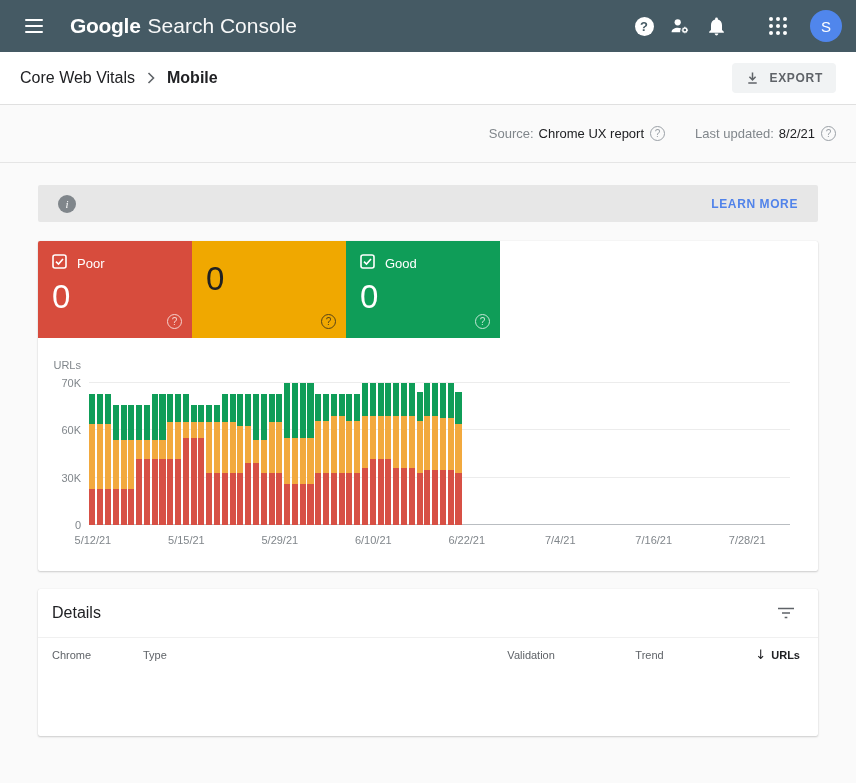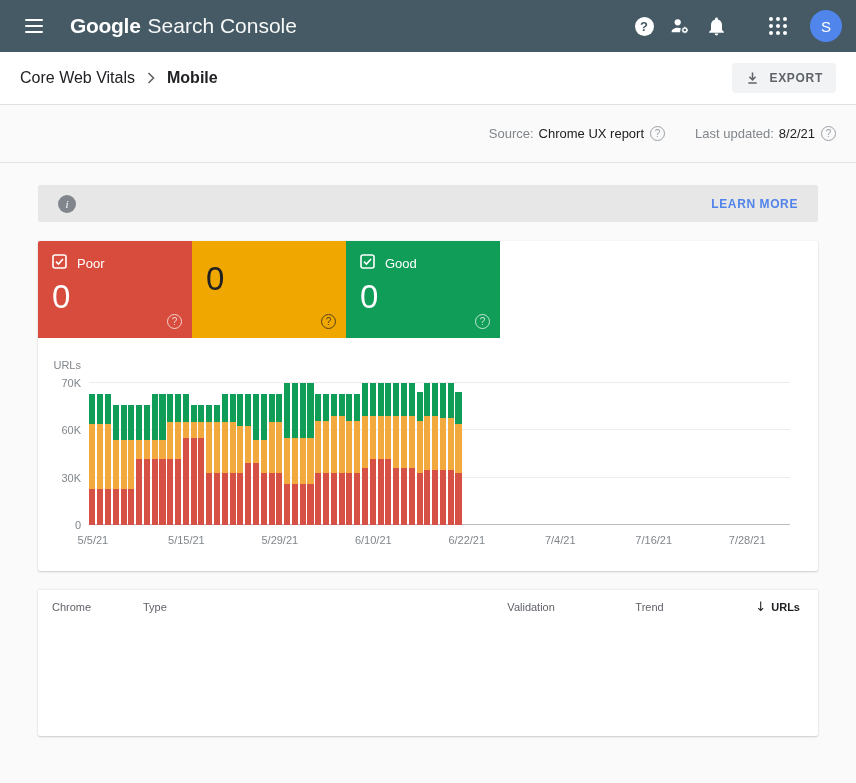--- a/index.html
+++ b/index.html
@@ -226,21 +226,21 @@
     <div class="chart-area">
       <span class="urls-label">URLs</span>
     <div class="gl gl-base" style="bottom: 0%;"></div>
         <span class="ytick" style="bottom: 0%;">0</span>
         <div class="gl" style="bottom: 33.3333%;"></div>
         <span class="ytick" style="bottom: 33.3333%;">30K</span>
         <div class="gl" style="bottom: 66.6667%;"></div>
         <span class="ytick" style="bottom: 66.6667%;">60K</span>
         <div class="gl" style="bottom: 100%;"></div>
         <span class="ytick" style="bottom: 100%;">70K</span>
-        <span class="xtick" style="left: 0.555556%;">5/5/21</span>
+        <span class="xtick" style="left: 0.555556%;">5/12/21</span>
         <span class="xtick" style="left: 13.8889%;">5/15/21</span>
         <span class="xtick" style="left: 27.2222%;">5/29/21</span>
         <span class="xtick" style="left: 40.5556%;">6/10/21</span>
         <span class="xtick" style="left: 53.8889%;">6/22/21</span>
         <span class="xtick" style="left: 67.2222%;">7/4/21</span>
         <span class="xtick" style="left: 80.5556%;">7/16/21</span>
         <span class="xtick" style="left: 93.8889%;">7/28/21</span>
         <div class="bar" style="left: 0.0555555%; width: 0.866667%;">
           <i style="height: 36.2889px; background: rgb(215, 80, 69);"></i>
           <i style="height: 64.6889px; background: rgb(242, 169, 62);"></i>
@@ -478,20 +478,28 @@
         </div>
         <div class="bar" style="left: 52.2778%; width: 0.866667%;">
           <i style="height: 52.0667px; background: rgb(215, 80, 69);"></i>
           <i style="height: 48.9111px; background: rgb(242, 169, 62);"></i>
           <i style="height: 31.5556px; background: rgb(15, 157, 88);"></i>
         </div>
       </div>
   </section>
 
   <section class="card details-card">
+    <div class="details-head">
+      <span class="details-title">Details</span>
+      <button class="filter-btn">
+        <svg width="16" height="12" viewBox="0 0 18 12">
+            <path d="M0 1h18M4.5 6h9M7.5 11h3" stroke="#5f6368" stroke-width="1.7"></path>
+          </svg>
+      </button>
+    </div>
     <div class="table-head">
       <span class="col-status">Chrome</span>
       <span class="col-type">Type</span>
       <span class="col-validation">Validation</span>
       <span class="col-trend">Trend</span>
       <span class="col-urls">
         <span class="sort-arrow">↓</span>
         <span>URLs</span>
       </span>
     </div>

